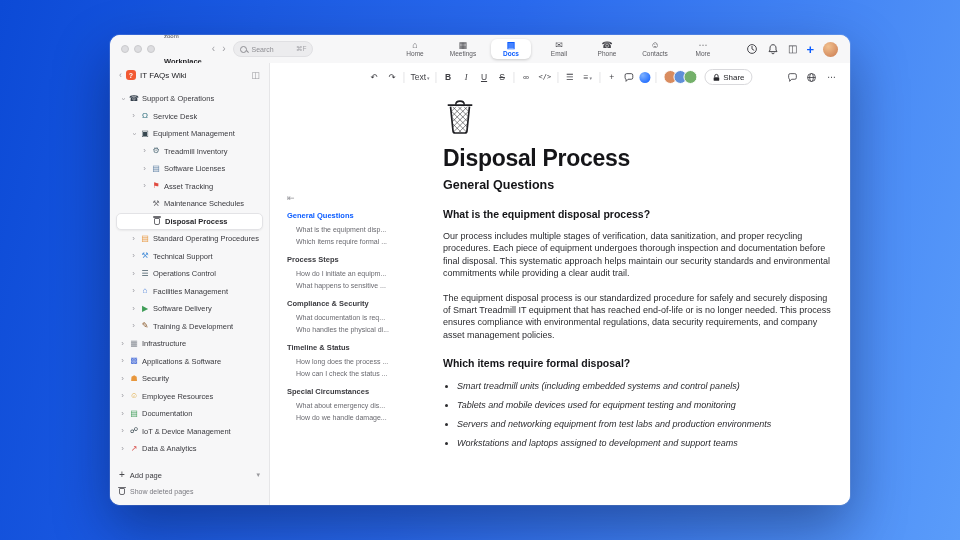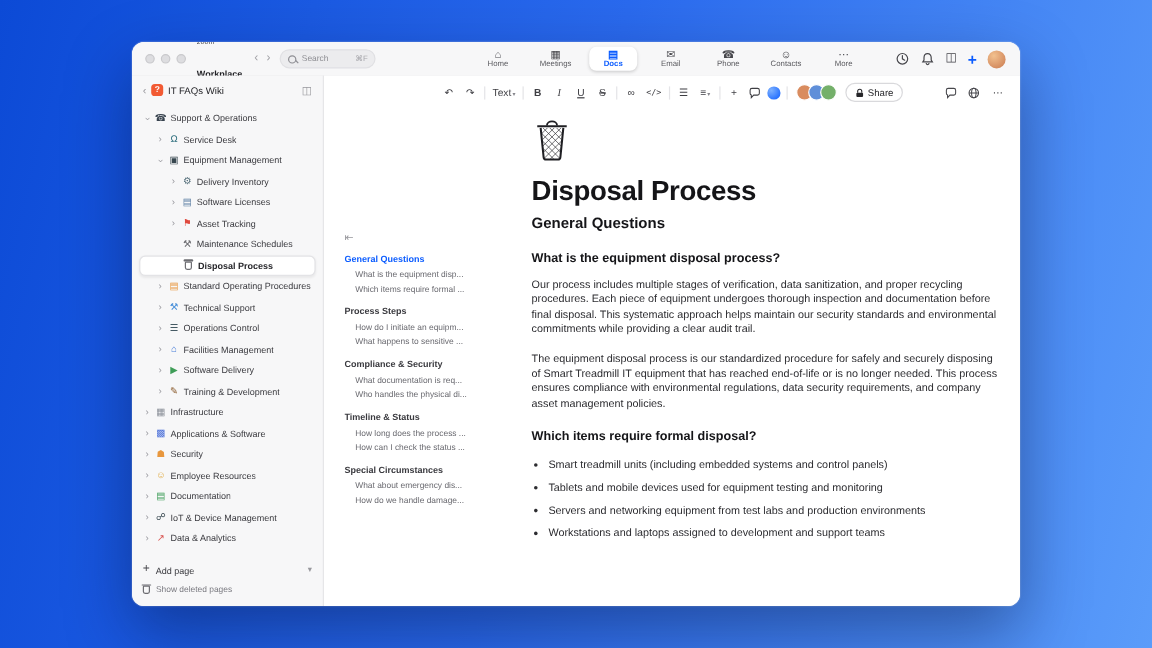--- a/index.html
+++ b/index.html
@@ -88,21 +88,21 @@
   .doc-title{font-size:23px;font-weight:700;color:#151518;margin:6px 0;letter-spacing:-.3px;}
   .byline{display:flex;align-items:center;gap:5px;margin:6px 0 12px;}
   .byav{width:10px;height:10px;border-radius:3px;background:#0b5cff;position:relative;flex:none;}
   .byav::before{content:"";position:absolute;left:3.2px;top:1.8px;width:3.6px;height:3.6px;border-radius:50%;background:#fff;}
   .byav::after{content:"";position:absolute;left:1.8px;top:6.2px;width:6.4px;height:2.6px;border-radius:3px 3px 0 0;background:#fff;}
   .byname{font-size:7.5px;color:#3a3a3f;font-weight:600;}
   .byupd{font-size:7px;color:#9a9aa0;}
   .doc-h2{font-size:12.5px;font-weight:700;color:#151518;margin:6px 0 14px;}
   .doc-h3{font-size:10.5px;font-weight:700;color:#151518;margin:16px 0 10px;}
   .doc-p{font-size:9px;line-height:1.38;color:#2c2c30;margin:0 0 12px;}
-  .doc-ul{margin:12px 0 0;padding-left:14px;}
+  .doc-ul{margin:12px 0 0;padding-left:14px;font-style:italic;}
   .doc-li{font-size:9px;color:#2c2c30;margin-bottom:9px;}
 </style>
 </head>
 <body>
 
 <div class="stage">
   <div class="window">
 
     <div class="titlebar">
       <div class="lights">
@@ -189,21 +189,21 @@
               <span class="tree-label">Service Desk</span>
             </div>
             <div class="tree-row" style="padding-left: 14px;">
               <span class="chev down">›</span>
               <span class="tree-icon" style="color: rgb(55, 71, 79);">▣</span>
               <span class="tree-label">Equipment Management</span>
             </div>
             <div class="tree-row" style="padding-left: 25px;">
               <span class="chev">›</span>
               <span class="tree-icon" style="color: rgb(84, 110, 122);">⚙</span>
-              <span class="tree-label">Delivery Inventory</span>
+              <span class="tree-label">Treadmill Inventory</span>
             </div>
             <div class="tree-row" style="padding-left: 25px;">
               <span class="chev">›</span>
               <span class="tree-icon" style="color: rgb(92, 127, 163);">▤</span>
               <span class="tree-label">Software Licenses</span>
             </div>
             <div class="tree-row" style="padding-left: 25px;">
               <span class="chev">›</span>
               <span class="tree-icon" style="color: rgb(224, 74, 63);">⚑</span>
               <span class="tree-label">Asset Tracking</span>

